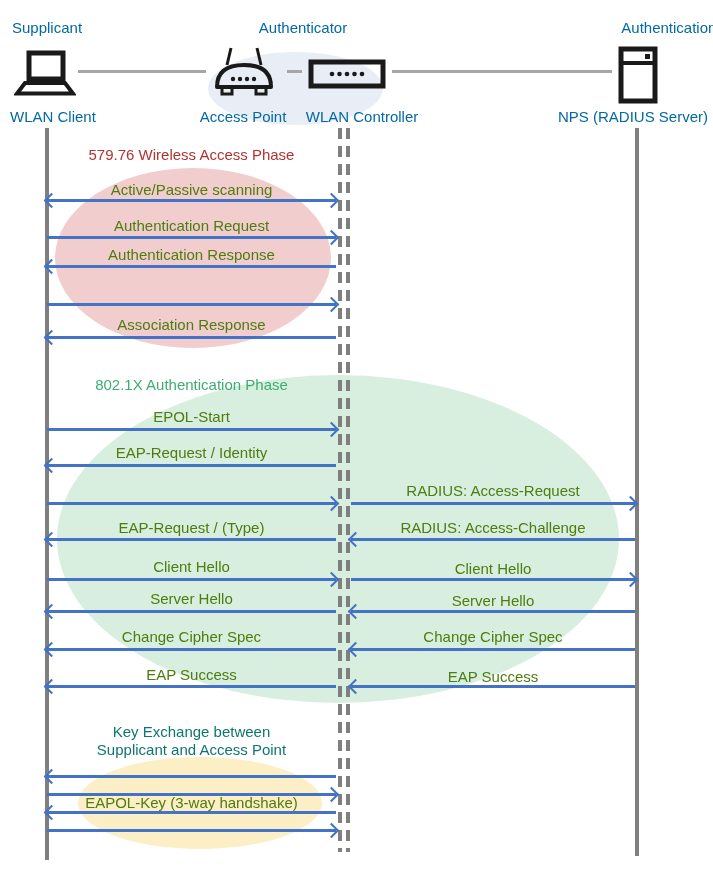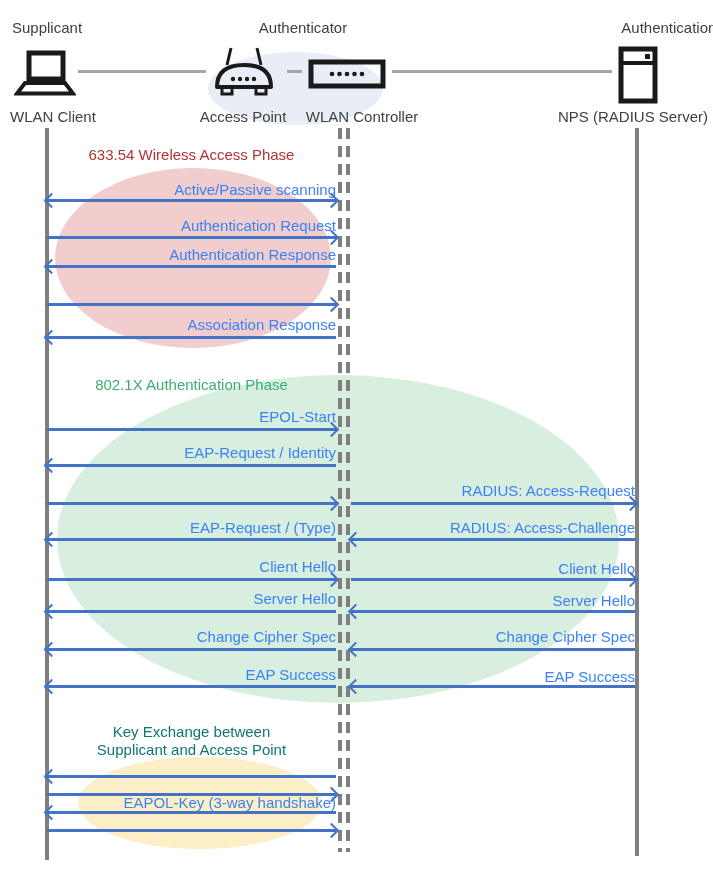--- a/index.html
+++ b/index.html
@@ -1,38 +1,38 @@
 <!DOCTYPE html>
 <html><head>
 <meta charset="utf-8">
 <style>
   html,body { margin:0; padding:0; background:#ffffff; }
   .canvas {
     position:relative; width:713px; height:875px; background:#ffffff;
     font-family:"Liberation Sans", sans-serif; overflow:hidden;
   }
-  .txt { position:absolute; font-size:15px; color:#404040; white-space:nowrap; }
+  .txt { position:absolute; font-size:15px; color:#0369a1; white-space:nowrap; }
   .center { transform:translateX(-50%); }
 
   
   .lifeline { position:absolute; width:4px; background:#7f7f7f; }
   .dashed {
     background:repeating-linear-gradient(to bottom,#7f7f7f 0 11px,transparent 11px 18px);
   }
 
   
   .hline { position:absolute; height:3px; background:#a6a6a6; }
 
   
   .ellipse { position:absolute; border-radius:50%; }
 
   
   .seg-left  { left:47px;  width:289px; }
   .seg-right { left:351px; width:284px; }
-  .msg-label { position:absolute; font-size:15px; color:#3b82f6; text-align:right; line-height:18px; }
+  .msg-label { position:absolute; font-size:15px; color:#4d7c0f; text-align:center; line-height:18px; }
   .arrow { position:absolute; height:2.5px; background:#4472c4; }
   .head {
     position:absolute; width:9px; height:9px; top:-4px;
     border-top:2.5px solid #4472c4; border-right:2.5px solid #4472c4;
   }
   .head-right { right:-1px; transform:rotate(45deg); }
   .head-left  { left:-1px;  transform:rotate(-135deg); }
 
   .phase-title { position:absolute; font-size:15px; text-align:center; line-height:18px; }
   .t-red    { color:#b03333; }
@@ -96,21 +96,21 @@
 
   <div class="ellipse" style="left:55px;  top:168px; width:276px; height:180px; background:#f1cdcd;"></div>
   <div class="ellipse" style="left:57px;  top:375px; width:562px; height:328px; background:#d8eedf;"></div>
   <div class="ellipse" style="left:78px;  top:757px; width:244px; height:92px;  background:#fceec5;"></div>
 
   <div class="lifeline" style="left:45px;  top:128px; height:732px;"></div>
   <div class="lifeline dashed" style="left:338px; top:128px; height:724px;"></div>
   <div class="lifeline dashed" style="left:346px; top:128px; height:724px;"></div>
   <div class="lifeline" style="left:635px; top:128px; height:728px;"></div>
 
-  <div class="phase-title t-red seg-left" style="top:146px;">633.54 Wireless Access Phase</div>
+  <div class="phase-title t-red seg-left" style="top:146px;">579.76 Wireless Access Phase</div>
 
   <div class="msg-label seg-left" style="top:181px;">Active/Passive scanning</div>
   <div class="arrow seg-left" style="top:199px;">
       <span class="head head-left"></span>
       <span class="head head-right"></span>
     </div>
 
   <div class="msg-label seg-left" style="top:217px;">Authentication Request</div>
   <div class="arrow seg-left" style="top:236px;">
       <span class="head head-right"></span>

